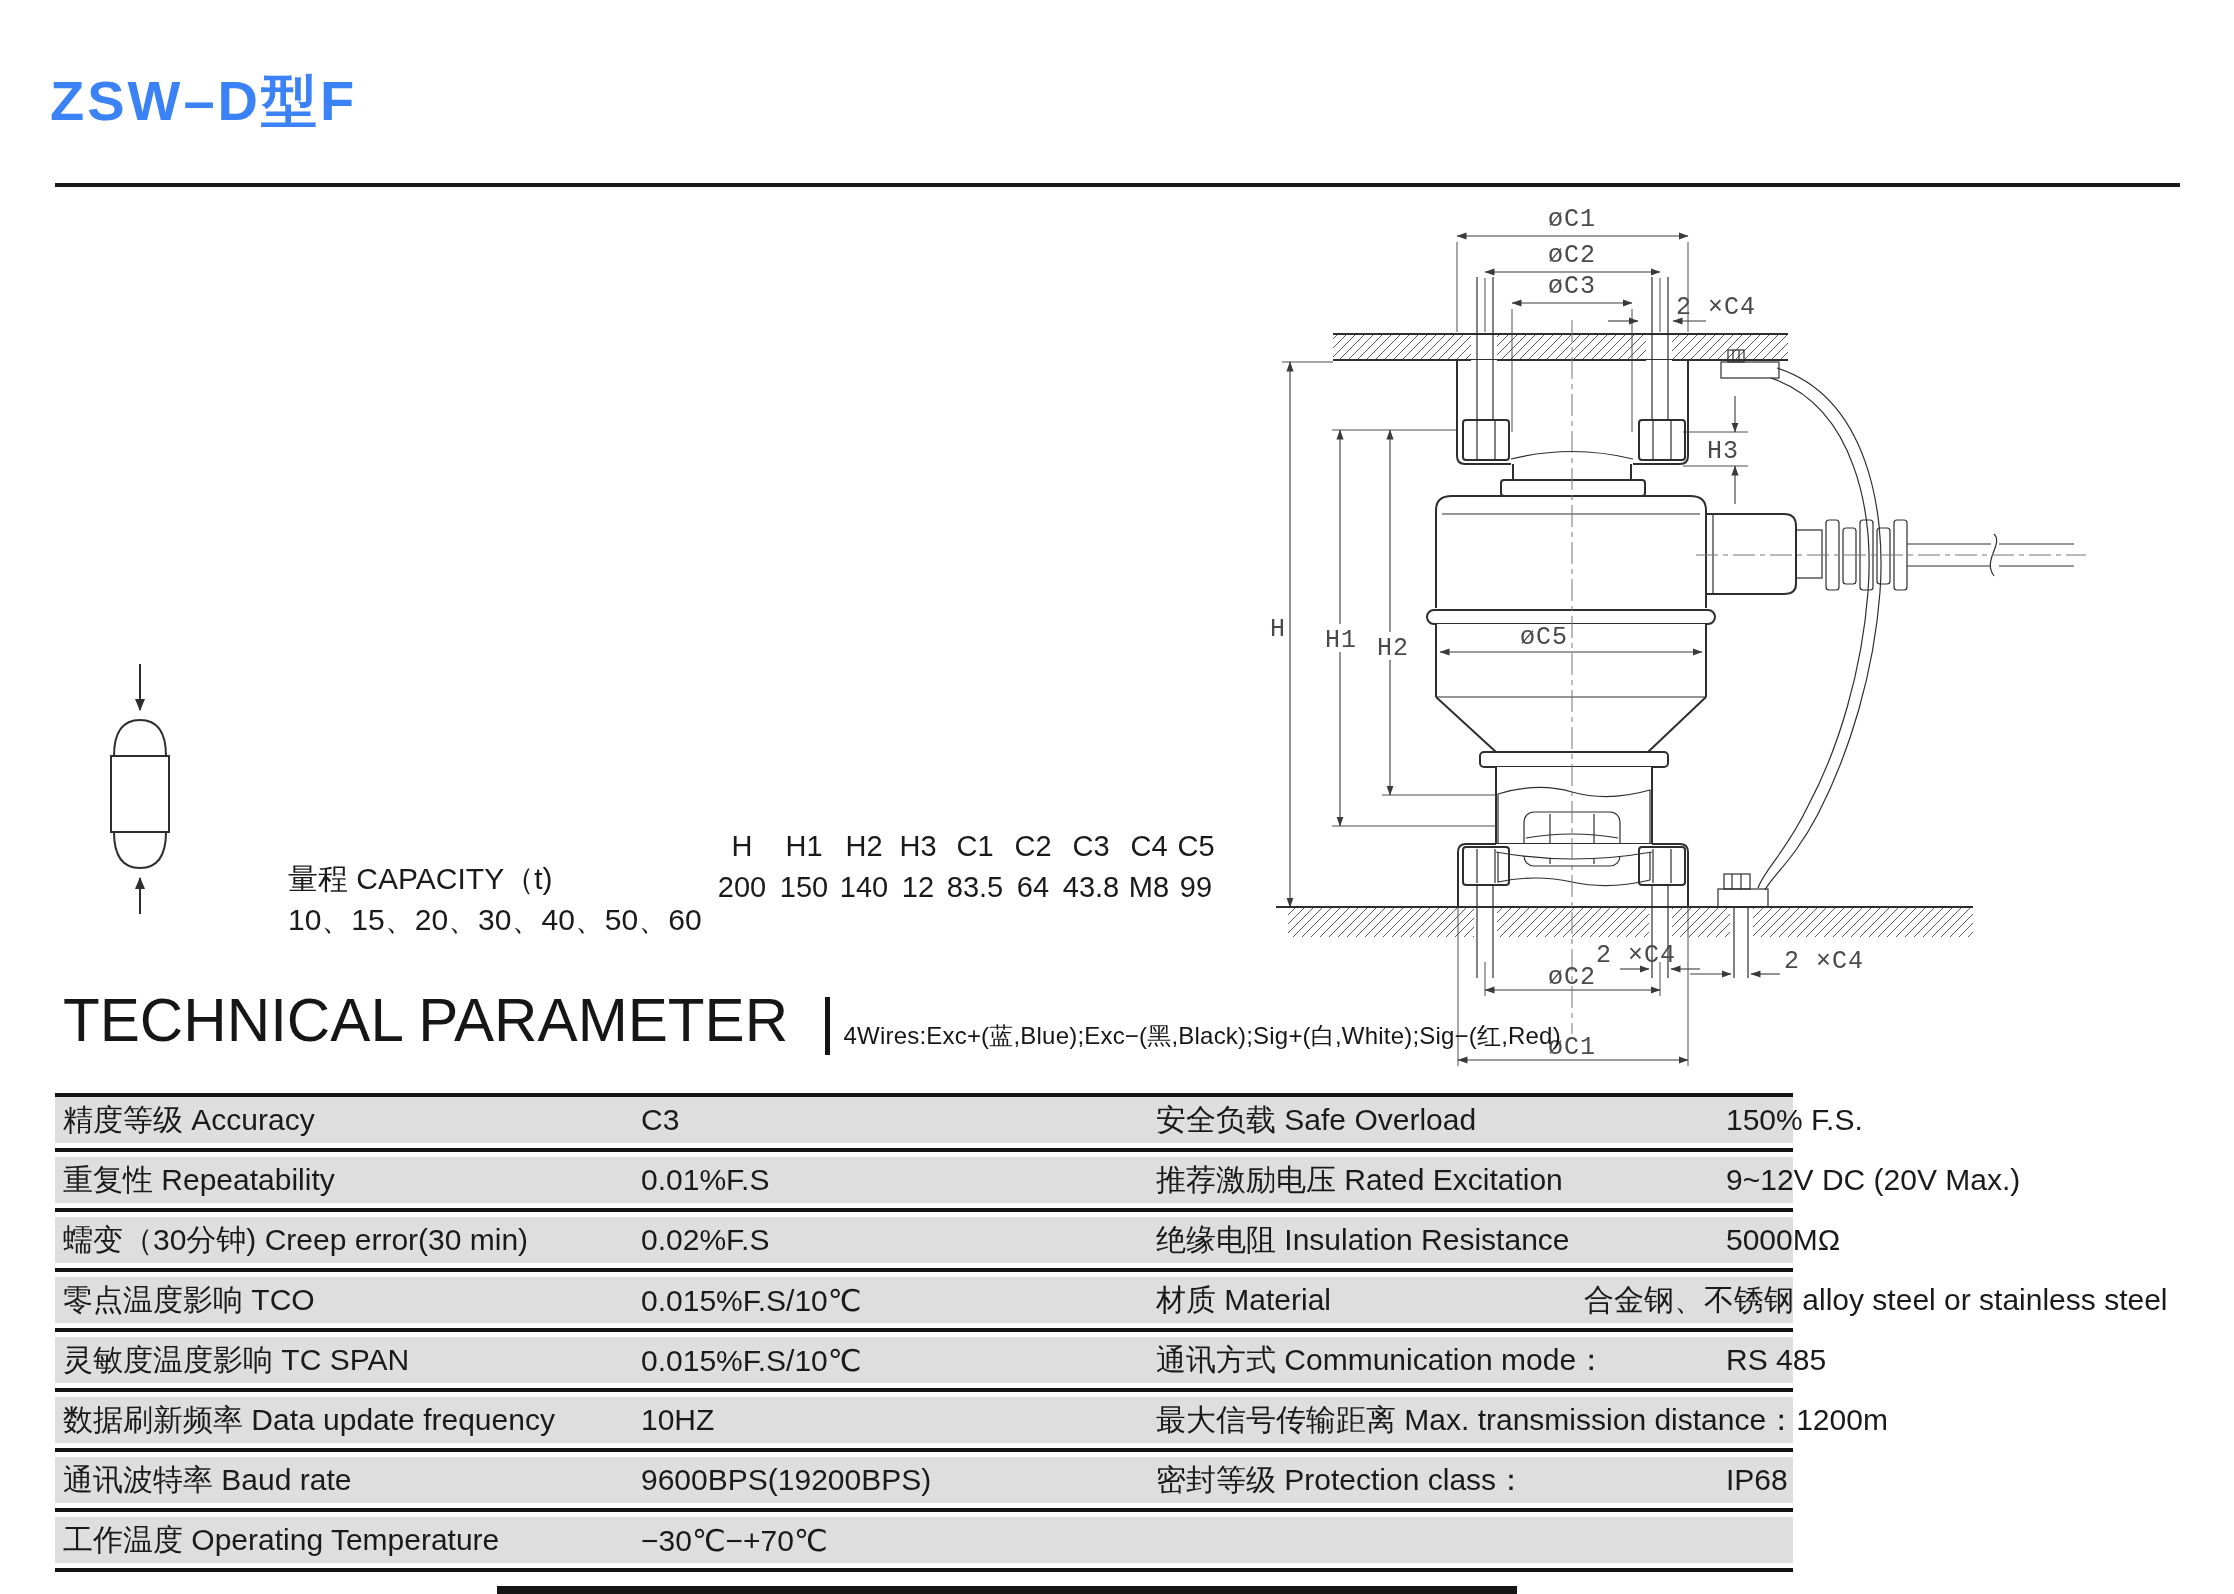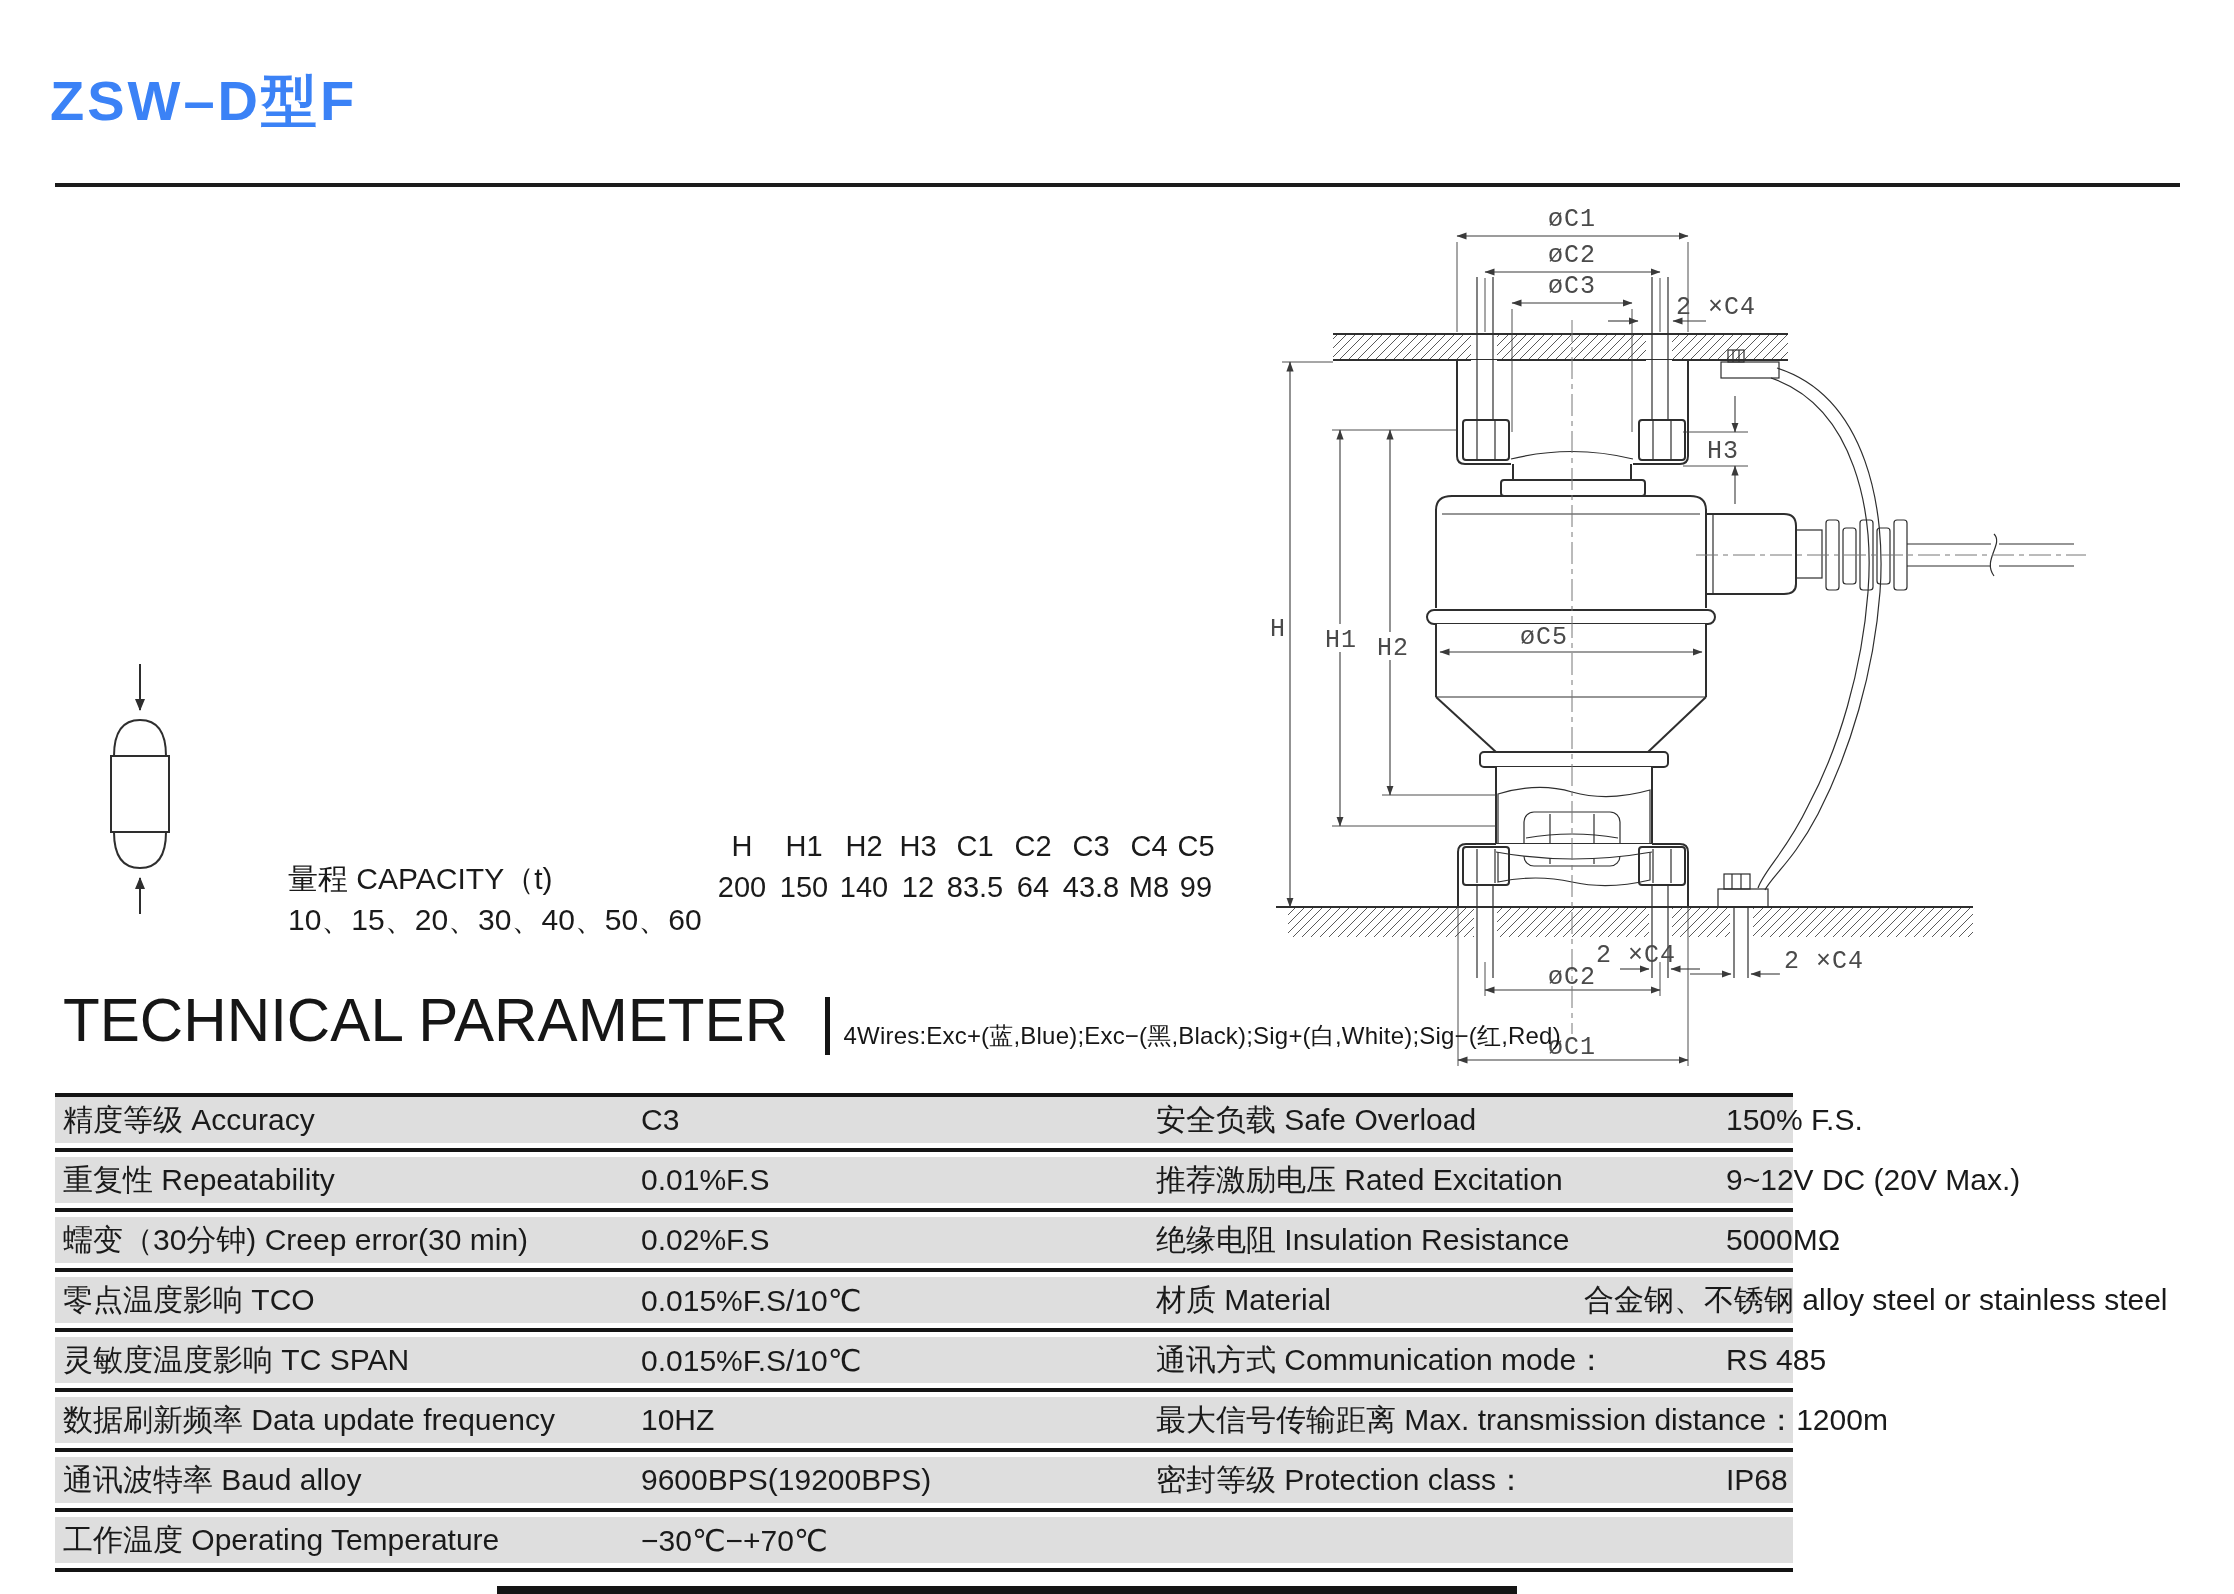--- a/index.html
+++ b/index.html
@@ -325,21 +325,21 @@
     </div>
     <div class="psep"></div>
     <div class="prow">
       <div>数据刷新频率 Data update frequency</div>
       <div>10HZ</div>
       <div>最大信号传输距离 Max. transmission distance：1200m</div>
       <div></div>
     </div>
     <div class="psep"></div>
     <div class="prow">
-      <div>通讯波特率 Baud alloy</div>
+      <div>通讯波特率 Baud rate</div>
       <div>9600BPS(19200BPS)</div>
       <div>密封等级 Protection class：</div>
       <div>IP68</div>
     </div>
     <div class="psep"></div>
     <div class="prow">
       <div>工作温度 Operating Temperature</div>
       <div>−30℃−+70℃</div>
       <div></div>
       <div></div>

